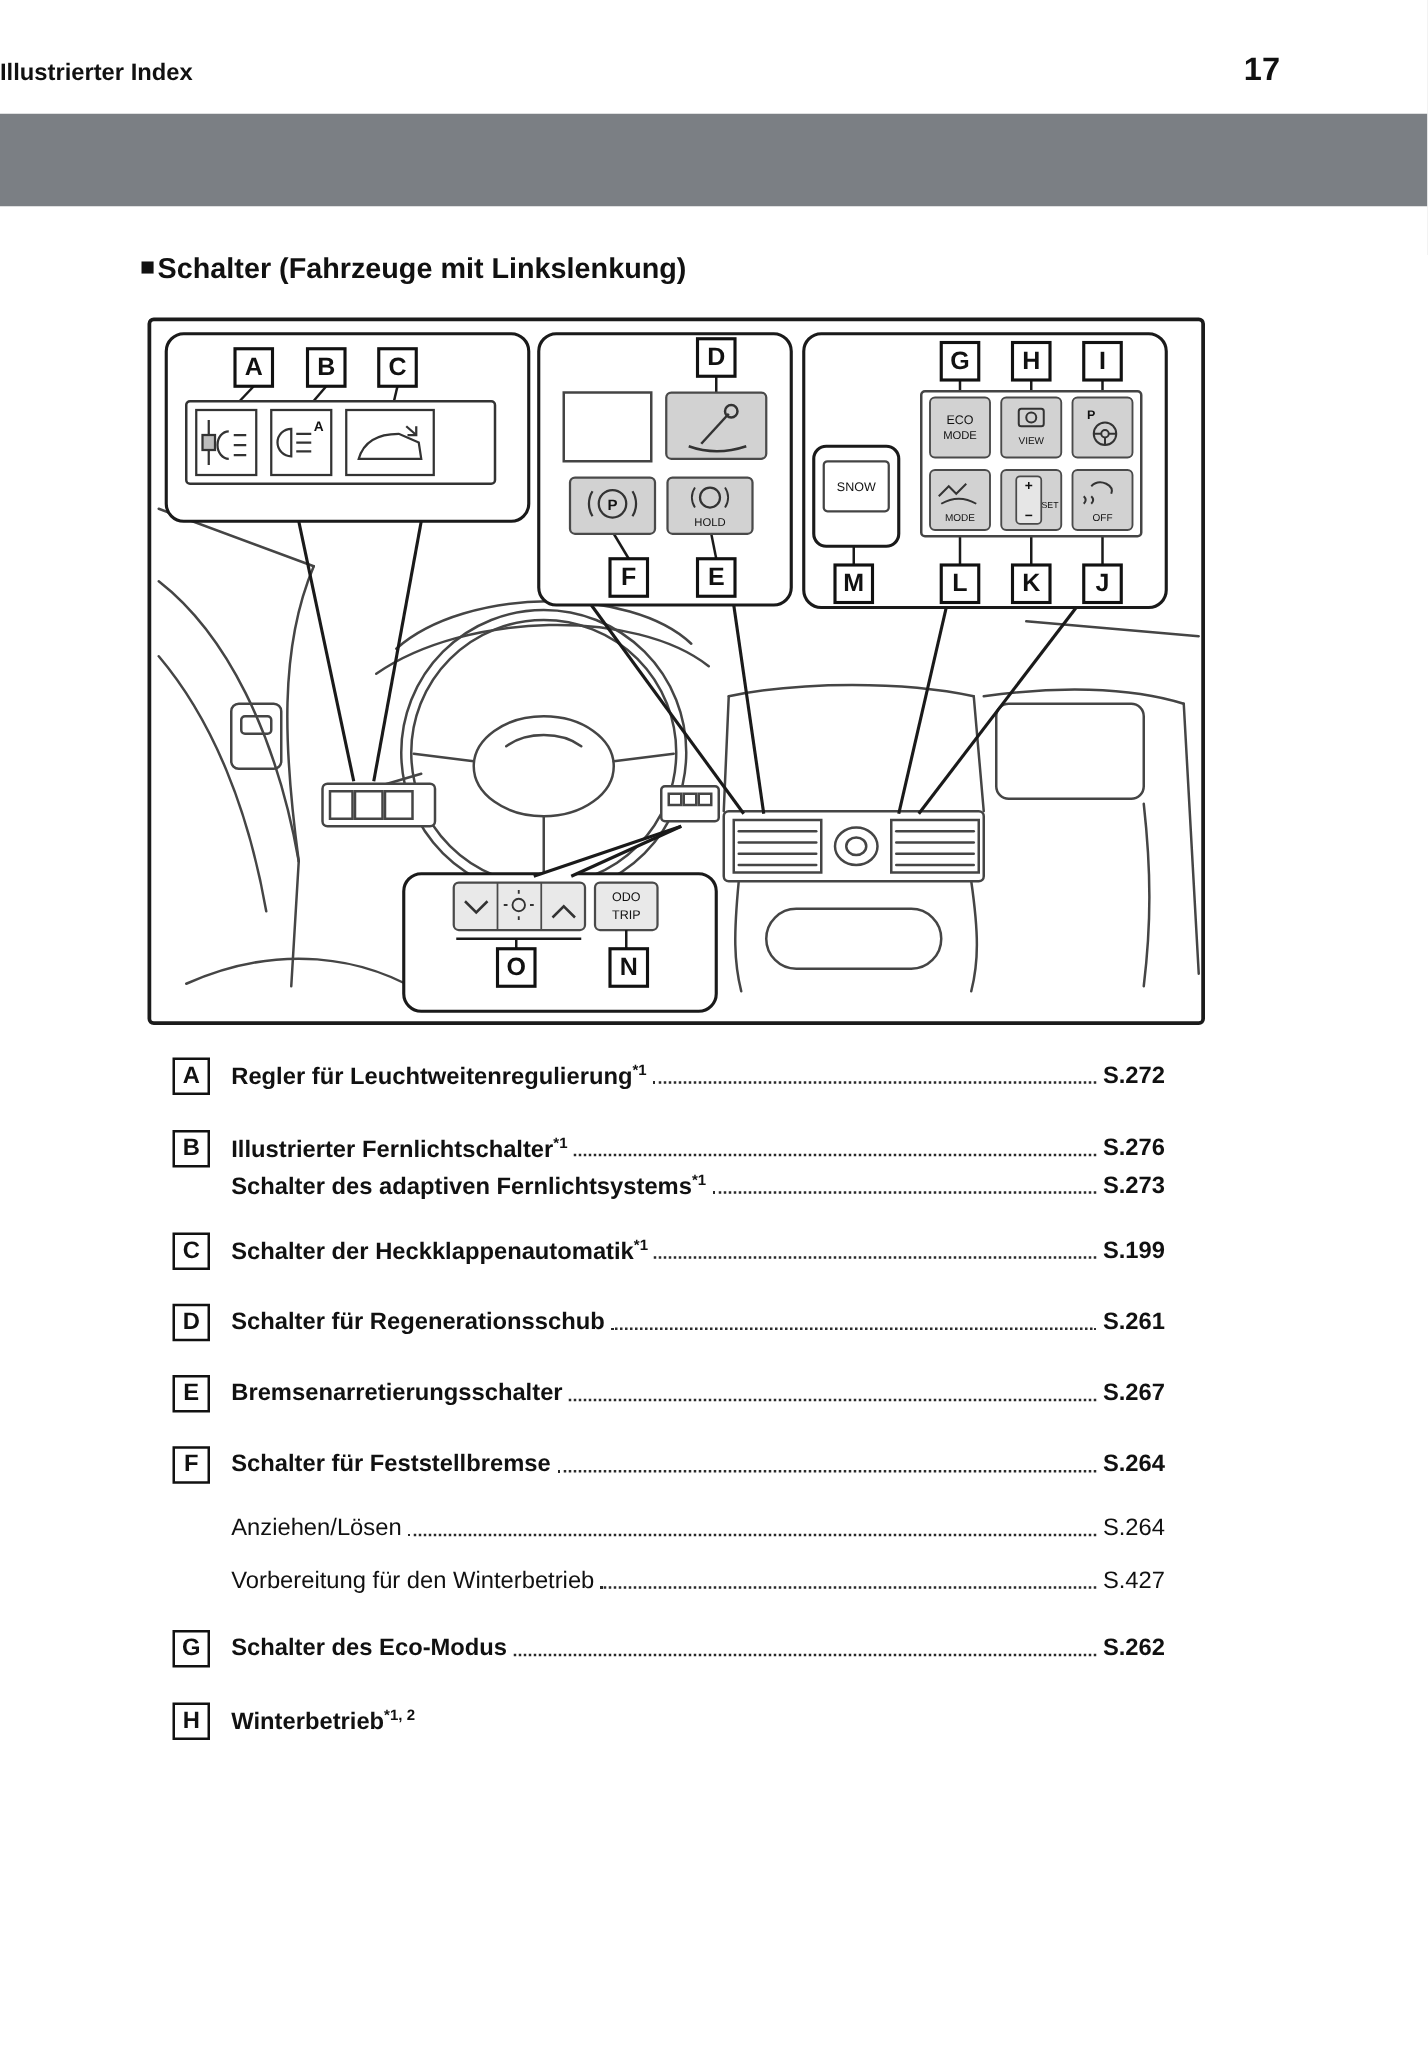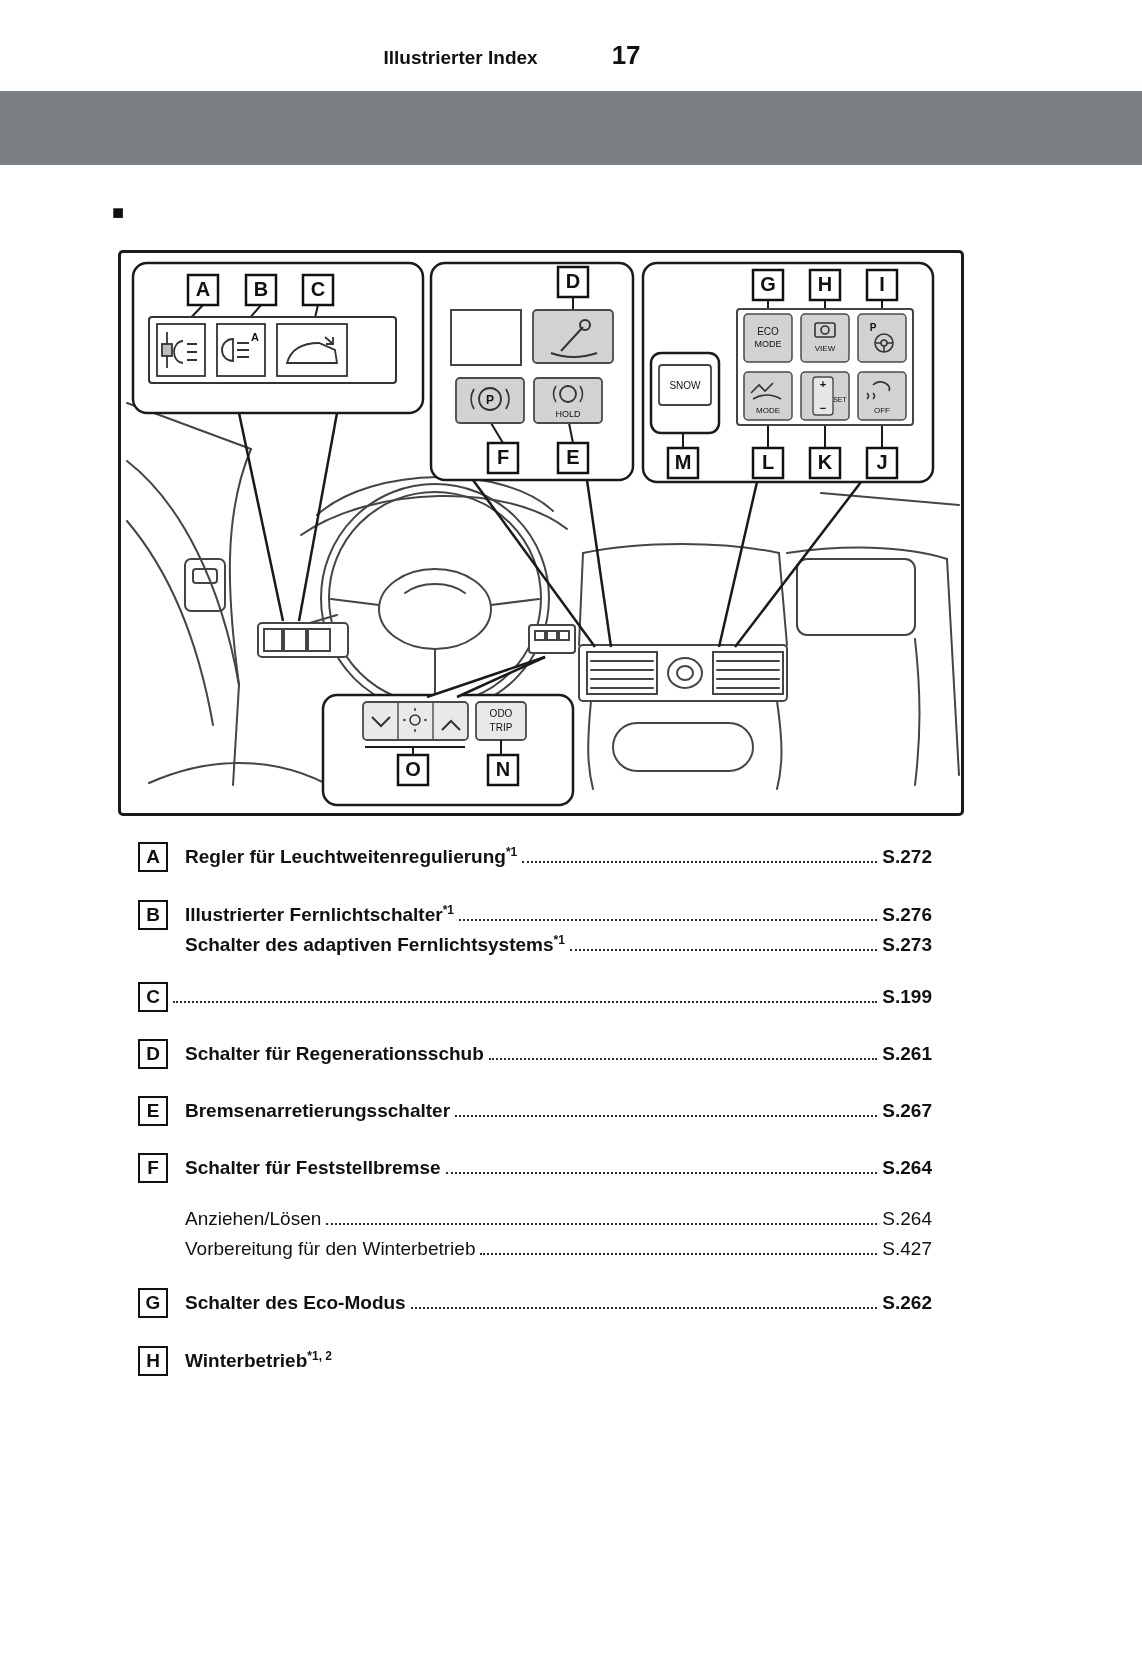--- a/index.html
+++ b/index.html
@@ -1,20 +1,20 @@
 <!DOCTYPE html>
 <html><head>
 <meta charset="utf-8">
 <style>
   * { box-sizing: border-box; margin: 0; padding: 0; }
   html,body { background:#e9e9e9; }
   body { font-family:"Liberation Sans", sans-serif; }
   .page { width:1142px; height:1654px; background:#ffffff; color:#111; margin:0 auto; position:relative; overflow:hidden; }
 
-  .header { display:flex; justify-content:center; align-items:baseline; gap:74px; padding:40px 118px 0 0; }
+  .header { display:flex; justify-content:space-between; align-items:baseline; gap:74px; padding:40px 118px 0 0; }
   .header-title { font-size:19px; font-weight:bold; }
   .page-number { font-size:26px; font-weight:bold; }
 
   .band { height:74px; background:#7b7f84; margin-top:20px; }
 
   .heading { margin:36px 0 0 112px; font-size:23px; font-weight:bold; display:flex; align-items:center; }
   .heading .bullet { font-size:20px; margin-right:2px; }
 
   .diagram-box { width:846px; height:566px; margin:26px 0 0 118px; border:3px solid #1b1b1b; border-radius:5px; overflow:hidden; }
   .diagram-box svg { display:block; }
@@ -23,37 +23,38 @@
   .index { margin:26px 210px 0 138px; font-size:19px; }
   .idx-row { display:flex; align-items:center; height:30px; }
   .letterbox { width:30px; height:30px; border:2.5px solid #111; font-weight:bold; font-size:19px;
                display:flex; align-items:center; justify-content:center; flex:none; }
   .noletter .letterbox { visibility:hidden; }
   .idx-text { margin-left:17px; white-space:nowrap; }
   .main .idx-text, .main .idx-page { font-weight:bold; }
   sup { font-size:12px; font-weight:bold; }
   .leader { flex:1; border-bottom:2.5px dotted #2a2a2a; margin:0 5px; transform:translateY(5px); }
   .idx-page { white-space:nowrap; }
-  .mt12{}.mt16{}.mt21{margin-top:21px}.mt22{margin-top:22px}
+  .mt12{margin-top:12px}.mt16{}.mt21{margin-top:21px}.mt22{margin-top:22px}
   .mt24{margin-top:24px}.mt27{margin-top:27px}.mt28{margin-top:28px}
 </style>
 </head>
 <body>
 
 <div class="page">
 
   <div class="header">
     <span class="header-title">Illustrierter Index</span>
     <span class="page-number">17</span>
   </div>
 
   <div class="band"></div>
 
   <div class="heading">
     <span class="bullet">■</span>
+    <span>Schalter (Fahrzeuge mit Linkslenkung)</span>
   </div>
 
   <div class="diagram-box">
     <svg viewBox="0 0 844 562" width="844" height="562">
 
       <g stroke="#454545" stroke-width="2" fill="none" stroke-linecap="round">
 
         <path d="M6,150 L130,196"></path>
         <path d="M6,208 C60,250 100,330 118,432"></path>
         <path d="M130,196 C102,262 106,342 118,432"></path>
@@ -360,20 +361,21 @@
 
     <div class="idx-row main noletter mt16">
       <span class="letterbox"></span>
       <span class="idx-text"><span>Schalter des adaptiven Fernlichtsystems</span><sup>*1</sup></span>
       <span class="leader"></span>
       <span class="idx-page">S.273</span>
     </div>
 
     <div class="idx-row main mt22">
       <span class="letterbox">C</span>
+      <span class="idx-text"><span>Schalter der Heckklappenautomatik</span><sup>*1</sup></span>
       <span class="leader"></span>
       <span class="idx-page">S.199</span>
     </div>
 
     <div class="idx-row main mt27">
       <span class="letterbox">D</span>
       <span class="idx-text"><span>Schalter für Regenerationsschub</span></span>
       <span class="leader"></span>
       <span class="idx-page">S.261</span>
     </div>

